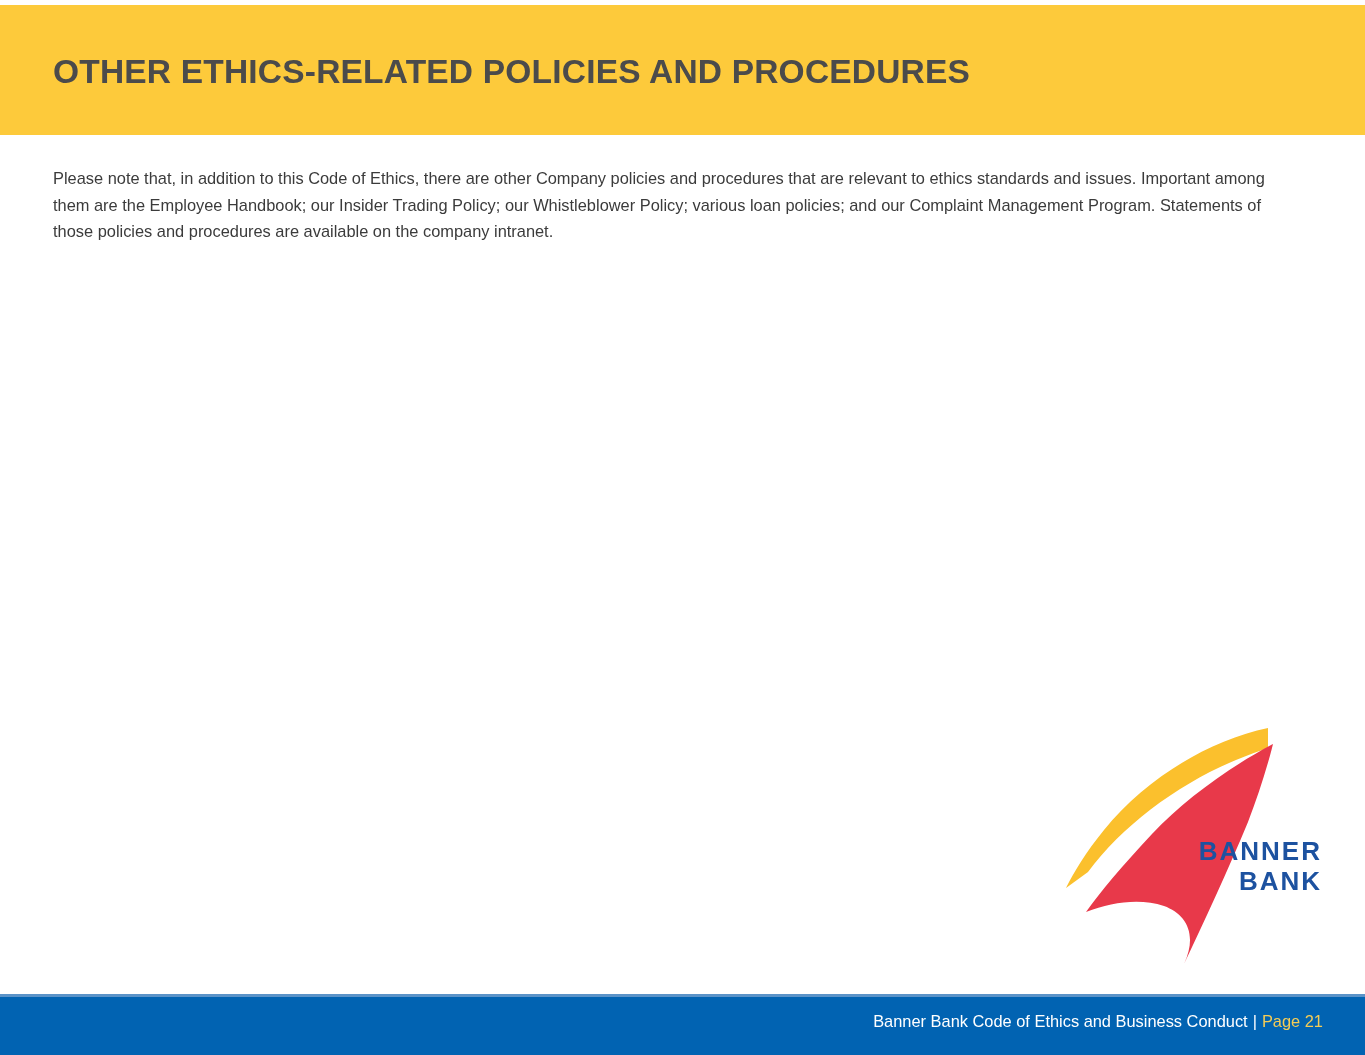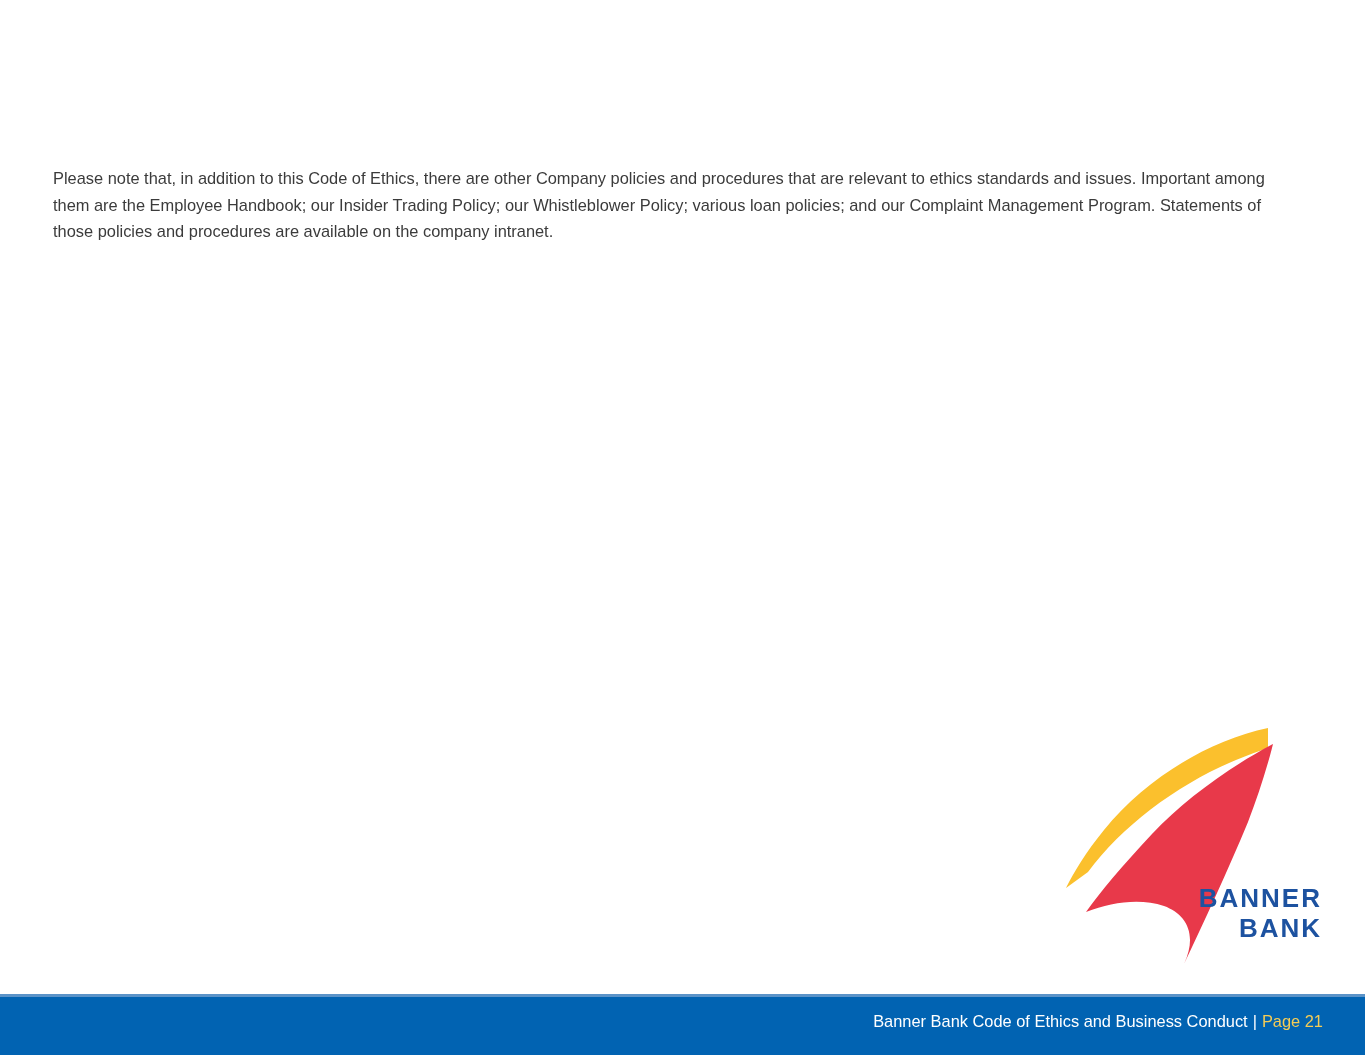--- a/index.html
+++ b/index.html
@@ -73,21 +73,20 @@
     left: 88px;
     top: 110px;
     width: 174px;
     text-align: right;
     color: #1d52a0;
     font-family: "Liberation Sans", sans-serif;
     font-weight: bold;
     font-size: 26px;
     line-height: 30px;
     letter-spacing: 2.0px;
-    margin-top: 47px;
   }
   .logo-word-line {
     display: block;
   }
 
   
   .footer-band {
     position: absolute;
     left: 0;
     top: 997px;
@@ -119,20 +118,23 @@
   }
   .footer-page {
     color: #f4cc56;
   }
 </style>
 </head>
 <body>
 
 <div class="page">
 
+  <div class="header-band">
+    <div class="header-title">OTHER ETHICS-RELATED POLICIES AND PROCEDURES</div>
+  </div>
 
   <div class="body-copy">Please note that, in addition to this Code of Ethics, there are other Company policies and procedures that are relevant to ethics standards and issues. Important among them are the Employee Handbook; our Insider Trading Policy; our Whistleblower Policy; various loan policies; and our Complaint Management Program. Statements of those policies and procedures are available on the company intranet.</div>
 
   <div class="logo">
     <svg viewBox="0 0 262 240" xmlns="http://www.w3.org/2000/svg">
 
       <path d="M208 2 C150 14 86 52 44 104 C26 126 14 146 6 162 L28 146
                C62 100 118 58 176 34 C188 29 199 25 208 22 Z" fill="#fbc02d"></path>
 
       <path d="M213 18 C168 42 124 74 92 108 C62 140 40 166 26 186

